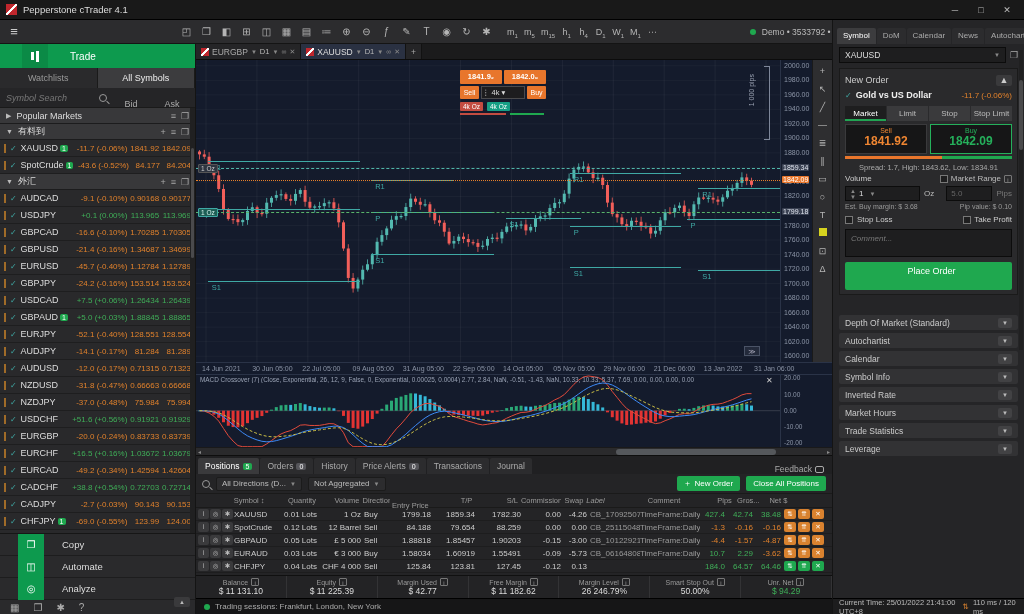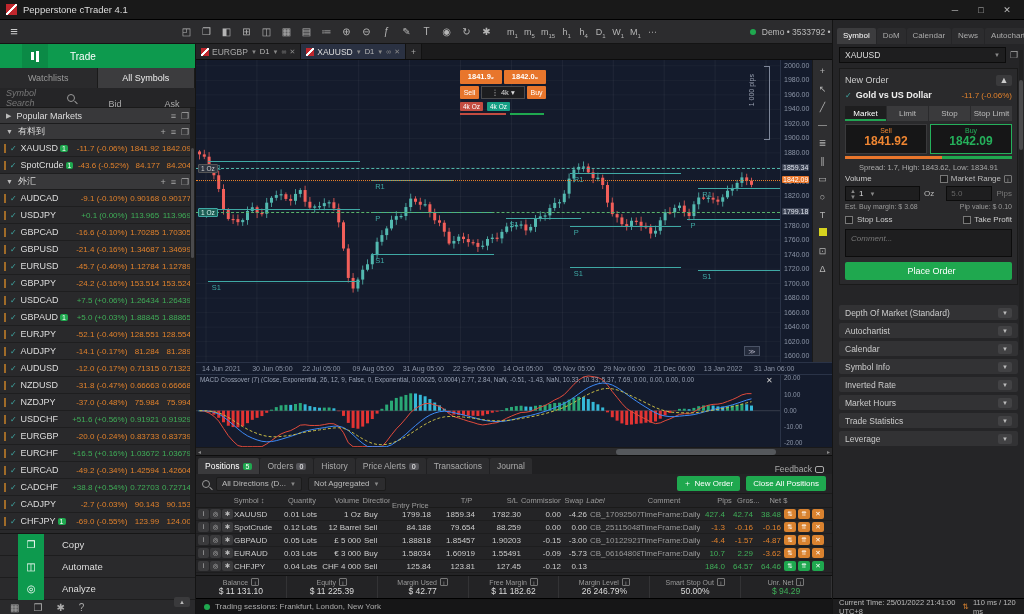--- a/index.html
+++ b/index.html
@@ -26,21 +26,21 @@
   .vsep{width:1px;height:14px;background:#454547;}
   
   #sidebar{left:0;top:44px;width:196px;height:570px;background:#252527;border-right:1px solid #141414;overflow:hidden;}
   #tradeHead{display:flex;align-items:center;height:24px;background:#0d9a4e;}
   #tradeHead .ticon{width:26px;height:24px;display:flex;align-items:center;justify-content:center;gap:2px;background:#0b8a46;}
   #tradeHead .ticon i{display:block;width:3px;background:#fff;}
   #tradeHead span{color:#fff;font-size:10px;margin-left:22px;}
   #sbtabs{display:flex;height:20px;background:#202021;}
   .sbtab{flex:1;text-align:center;line-height:20px;font-size:9px;color:#999;background:#2a2a2c;border-right:1px solid #1a1a1a;}
   .sbtab.on{background:#3c3c3e;color:#eee;}
-  #sbsearch{display:flex;align-items:center;height:20px;border-bottom:1px solid #1a1a1a;padding:0 6px;gap:20px;}
+  #sbsearch{display:flex;align-items:center;height:20px;border-bottom:1px solid #1a1a1a;padding:0 6px;gap:4px;}
   #sbsearch .ph{flex:1;color:#777;font-style:italic;font-size:9px;}
   .lens{width:8px;height:8px;border:1px solid #999;border-radius:50%;position:relative;display:inline-block;}
   .lens::after{content:"";position:absolute;width:4px;height:1px;background:#999;transform:rotate(45deg);left:6px;top:7px;}
   #sbsearch .colh{width:40px;text-align:center;color:#aaa;font-size:9px;margin-top:12px;}
   #symlist{position:relative;height:445px;overflow:hidden;}
   .grp{display:flex;align-items:center;height:16px;background:#38383a;border-bottom:1px solid #1c1c1d;padding:0 6px;gap:5px;}
   .grp .arr{font-size:7px;color:#bbb;}
   .grp .gname{flex:1;color:#ddd;font-size:9px;}
   .grp .gic{color:#aaa;font-size:9px;}
   .srow{display:flex;align-items:center;height:17px;border-bottom:1px solid #1e1e1f;padding:0 4px;background:#29292b;}
@@ -89,21 +89,21 @@
   .chip.tp{background:#2e3440;border:1px solid #555;color:#ccc;}
   #pipsbr{position:absolute;left:566px;top:6px;height:74px;border-right:1px solid #7d8699;width:8px;}
   #pipsbr::before,#pipsbr::after{content:"";position:absolute;right:0;width:5px;height:1px;background:#7d8699;}
   #pipsbr::before{top:0;} #pipsbr::after{bottom:0;}
   #pipslab{position:absolute;left:552px;top:14px;writing-mode:vertical-rl;transform:rotate(180deg);font-size:7px;color:#9aa2b2;}
   #qt{position:absolute;left:264px;top:10px;width:86px;}
   #qt .r1{display:flex;gap:2px;}
   .qpx{flex:1;background:#e8762c;color:#fff;font-size:7.5px;font-weight:bold;text-align:center;height:14px;line-height:14px;border-radius:1px;}
   #qt .r2{display:flex;gap:2px;margin-top:2px;height:13px;}
   .qbtn{width:19px;background:#e8762c;color:#fff;font-size:7px;text-align:center;line-height:13px;border-radius:1px;}
-  .qvol{flex:1;background:#1d1d1f;border:1px solid #4a4a4c;color:#ddd;font-size:7.5px;text-align:center;line-height:11px;}
+  .qvol{flex:1;background:#1d1d1f;border:1px solid #4a4a4c;color:#ddd;font-size:7.5px;line-height:11px;}
   #qt .r3{display:flex;gap:4px;margin-top:3px;}
   .qchip{font-size:6.5px;color:#fff;padding:0 3px;border-radius:1px;height:9px;line-height:9px;}
   .qchip.s{background:#c34c41;} .qchip.b{background:#169f85;}
   #qt .r4{display:flex;gap:4px;margin-top:2px;}
   #qt .r4 i{display:block;height:2px;}
   #latest{position:absolute;left:548px;top:286px;width:16px;height:10px;background:#39415266;color:#aab;font-size:7px;text-align:center;line-height:10px;border:1px solid #4a5366;}
   #xaxis{position:relative;width:636px;height:12px;border-top:1px solid #2a3347;font-size:7px;color:#8b94a6;}
   .xl{position:absolute;top:2px;white-space:nowrap;}
   #macd{position:relative;width:636px;height:73px;border-top:1px solid #2a3347;}
   #macdlbl{position:absolute;left:4px;top:1px;width:566px;font-size:6.4px;color:#9aa3b5;white-space:nowrap;overflow:hidden;}
@@ -176,21 +176,21 @@
   .inp{display:flex;align-items:center;background:#1e1e1f;border:1px solid #0c0c0c;height:15px;padding:0 4px;color:#ddd;font-size:8px;}
   .inp .st{color:#888;font-size:6px;margin-right:3px;}
   .inp .caret{margin-left:6px;}
   .unit{font-size:8px;color:#bbb;}
   .inp.dis{color:#666;}
   #estrow{display:flex;font-size:7px;color:#999;margin-top:2px;}
   #estrow span:last-child{margin-left:auto;}
   #slrow{display:flex;align-items:center;font-size:8px;color:#ccc;margin-top:5px;}
   #slrow .right{margin-left:auto;display:flex;gap:3px;align-items:center;}
   #comment{margin-top:5px;background:#1e1e1f;border:1px solid #0c0c0c;height:28px;line-height:17px;padding:0 5px;color:#777;font-size:8px;font-style:italic;}
-  #placeorder{margin-top:5px;background:#1fa84f;color:#fff;text-align:center;height:18px;line-height:18px;font-size:9px;border-radius:2px;padding-left:6px;}
+  #placeorder{margin-top:5px;background:#1fa84f;color:#fff;text-align:center;height:28px;line-height:18px;font-size:9px;border-radius:2px;padding-left:6px;}
   #accord{margin-top:20px;}
   .acc{display:flex;align-items:center;height:15px;background:#323234;margin:3px 6px;padding:0 6px;border-radius:2px;}
   .acc span{color:#ccc;font-size:8.5px;}
   .acc .ch{margin-left:auto;width:14px;height:10px;background:#424244;border-radius:2px;color:#bbb;font-size:6px;text-align:center;line-height:10px;}
   #rpscroll{position:absolute;right:1px;top:30px;width:4px;height:300px;background:#202021;}
   #rpscroll .thumb{position:absolute;top:30px;width:4px;height:70px;background:#4a4a4c;border-radius:2px;}
   #timebar{position:absolute;left:0;bottom:0;width:192px;height:16px;background:#1d1d1e;border-top:1px solid #000;display:flex;align-items:center;gap:4px;padding:0 6px;font-size:7.5px;color:#bbb;}
   #timebar .lat{color:#d9822f;}
 </style>
 </head>

